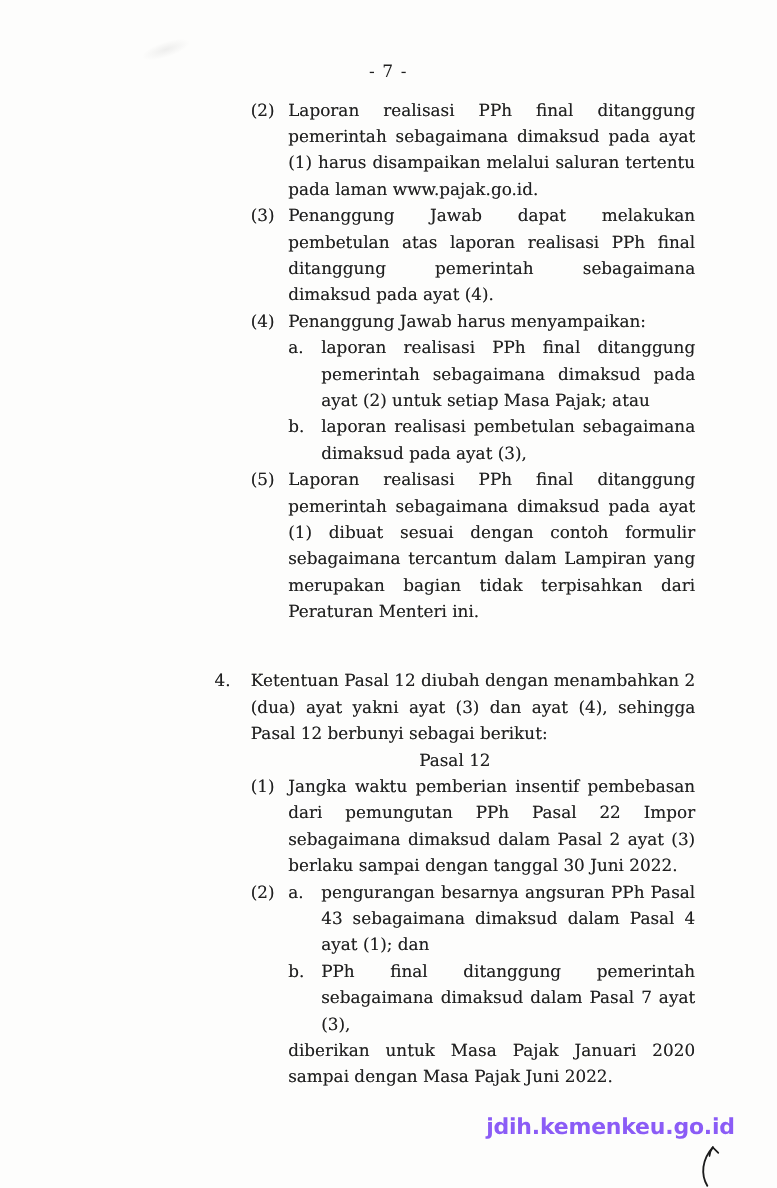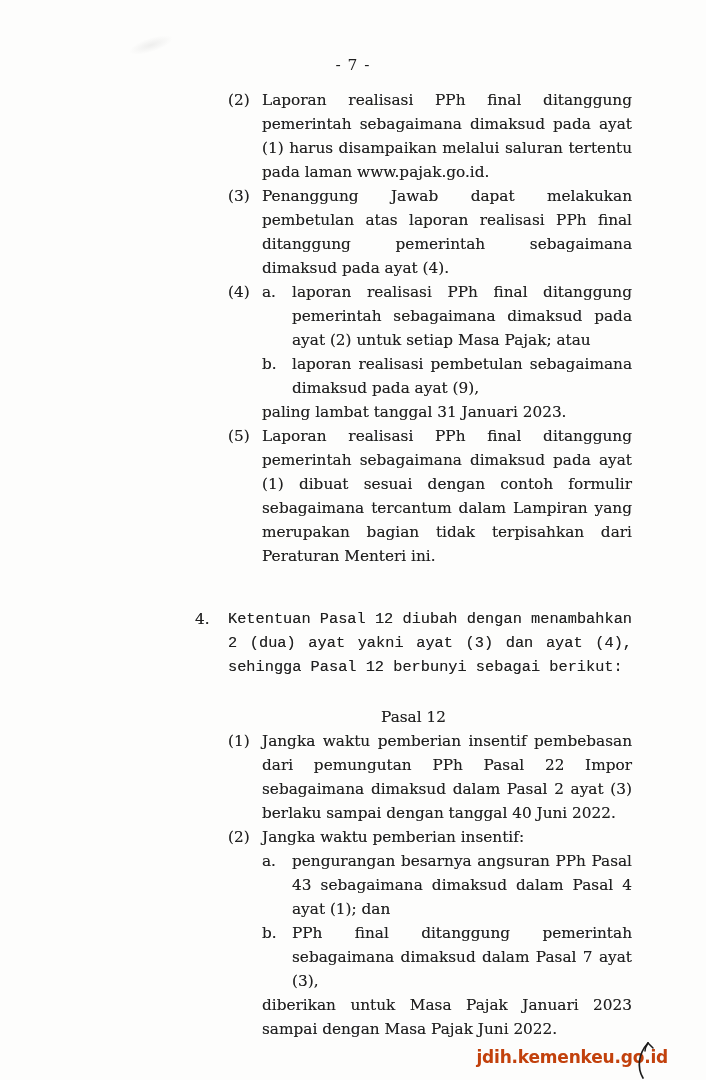--- a/index.html
+++ b/index.html
@@ -53,34 +53,33 @@
   .clause-text { text-align: justify; }
   .sub { display: flex; }
   .sub-num { flex: 0 0 30px; }
   .sub-text { flex: 1; min-width: 0; text-align: justify; }
   .closing { text-align: justify; }
   .item4 {
     display: flex;
     margin-top: 39px;
   }
   .item4-num { flex: 0 0 33px; }
-  .item4-text { flex: 1; min-width: 0; text-align: justify; font-family: Liberation Mono, monospace; }
+  .item4-text { flex: 1; min-width: 0; text-align: justify; }
   .pasal-heading {
-    margin-top: 26px;
     text-align: center;
   }
   .footer-link {
     position: absolute;
-    top: 1047px;
+    top: 1012px;
     right: 38px;
     font-family: "DejaVu Sans", "Liberation Sans", sans-serif;
     font-weight: bold;
-    font-size: 17px;
+    font-size: 20px;
     letter-spacing: -0.2px;
-    color: #c2410c;
+    color: #8b5cf6;
   }
   .paraph {
     position: absolute;
     left: 634px;
     top: 1040px;
     width: 30px;
     height: 40px;
   }
 </style>
 </head>
@@ -104,66 +103,65 @@
     <div class="clause">
       <span class="clause-num">(3)</span>
       <div class="clause-body">
         <div class="clause-text">Penanggung Jawab dapat melakukan pembetulan atas laporan realisasi PPh final ditanggung pemerintah sebagaimana dimaksud pada ayat (4).</div>
       </div>
     </div>
 
     <div class="clause">
       <span class="clause-num">(4)</span>
       <div class="clause-body">
+        <div class="clause-text">Penanggung Jawab harus menyampaikan:</div>
         <div class="sub">
           <span class="sub-num">a.</span>
           <div class="sub-text">laporan realisasi PPh final ditanggung pemerintah sebagaimana dimaksud pada ayat (2) untuk setiap Masa Pajak; atau</div>
         </div>
         <div class="sub">
           <span class="sub-num">b.</span>
-          <div class="sub-text">laporan realisasi pembetulan sebagaimana dimaksud pada ayat (9),</div>
+          <div class="sub-text">laporan realisasi pembetulan sebagaimana dimaksud pada ayat (3),</div>
         </div>
-        <div class="closing">paling lambat tanggal 31 Januari 2023.</div>
       </div>
     </div>
 
     <div class="clause">
       <span class="clause-num">(5)</span>
       <div class="clause-body">
         <div class="clause-text">Laporan realisasi PPh final ditanggung pemerintah sebagaimana dimaksud pada ayat (1) dibuat sesuai dengan contoh formulir sebagaimana tercantum dalam Lampiran yang merupakan bagian tidak terpisahkan dari Peraturan Menteri ini.</div>
       </div>
     </div>
 
     <div class="item4">
       <span class="item4-num">4.</span>
       <div class="item4-text">Ketentuan Pasal 12 diubah dengan menambahkan 2 (dua) ayat yakni ayat (3) dan ayat (4), sehingga Pasal 12 berbunyi sebagai berikut:</div>
     </div>
 
     <div class="pasal-heading">Pasal 12</div>
 
     <div class="clause">
       <span class="clause-num">(1)</span>
       <div class="clause-body">
-        <div class="clause-text">Jangka waktu pemberian insentif pembebasan dari pemungutan PPh Pasal 22 Impor sebagaimana dimaksud dalam Pasal 2 ayat (3) berlaku sampai dengan tanggal 40 Juni 2022.</div>
+        <div class="clause-text">Jangka waktu pemberian insentif pembebasan dari pemungutan PPh Pasal 22 Impor sebagaimana dimaksud dalam Pasal 2 ayat (3) berlaku sampai dengan tanggal 30 Juni 2022.</div>
       </div>
     </div>
 
     <div class="clause">
       <span class="clause-num">(2)</span>
       <div class="clause-body">
-        <div class="clause-text">Jangka waktu pemberian insentif:</div>
         <div class="sub">
           <span class="sub-num">a.</span>
           <div class="sub-text">pengurangan besarnya angsuran PPh Pasal 43 sebagaimana dimaksud dalam Pasal 4 ayat (1); dan</div>
         </div>
         <div class="sub">
           <span class="sub-num">b.</span>
           <div class="sub-text">PPh final ditanggung pemerintah sebagaimana dimaksud dalam Pasal 7 ayat (3),</div>
         </div>
-        <div class="closing">diberikan untuk Masa Pajak Januari 2023 sampai dengan Masa Pajak Juni 2022.</div>
+        <div class="closing">diberikan untuk Masa Pajak Januari 2020 sampai dengan Masa Pajak Juni 2022.</div>
       </div>
     </div>
 
   </div>
 
   <div class="footer-link">jdih.kemenkeu.go.id</div>
 
   <svg class="paraph" viewBox="0 0 30 40">
     <path d="M9 38 C 3 28, 4 14, 14 3" fill="none" stroke="#1c1c1c" stroke-width="1.7" stroke-linecap="round"></path>
     <path d="M14 3 C 12 6, 11 8, 11 11" fill="none" stroke="#1c1c1c" stroke-width="1.5" stroke-linecap="round"></path>

